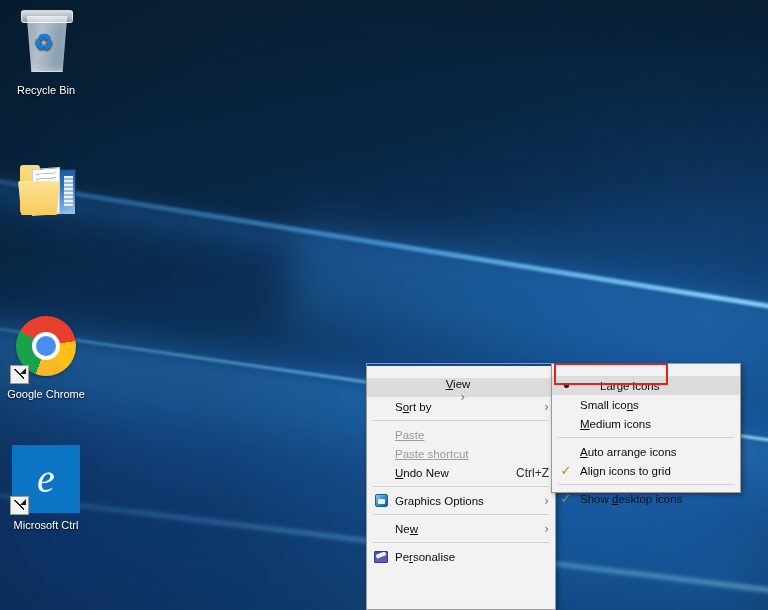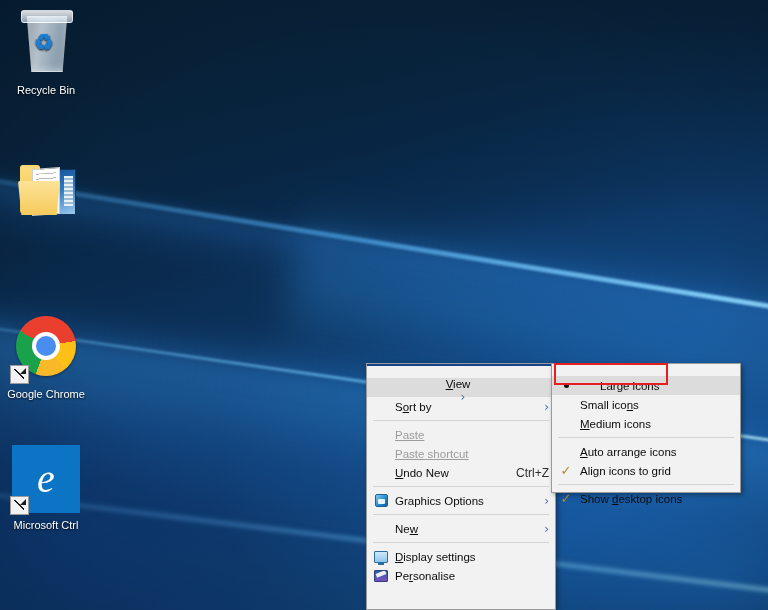--- a/index.html
+++ b/index.html
@@ -495,26 +495,20 @@
     <div class="sep"></div>
 
     <div class="mi">
       <span class="ico"></span>
       <span class="txt">Ne<u class="hk">w</u></span>
       <span class="arrow">›</span>
     </div>
 
     <div class="sep"></div>
 
-    <div class="mi">
-      <span class="ico">
-          <span class="mon-ico"></span>
-        </span>
-      <span class="txt"><u class="hk">D</u>isplay settings</span>
-    </div>
 
     <div class="mi">
       <span class="ico">
           <span class="pers-ico"></span>
         </span>
       <span class="txt">Pe<u class="hk">r</u>sonalise</span>
     </div>
   </div>
 
   <div class="menu" style="left:551px; top:363px; width:190px; height:130px;">

